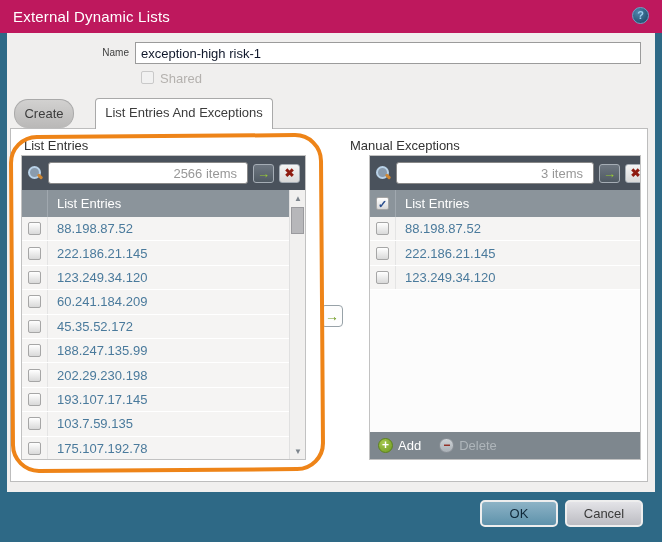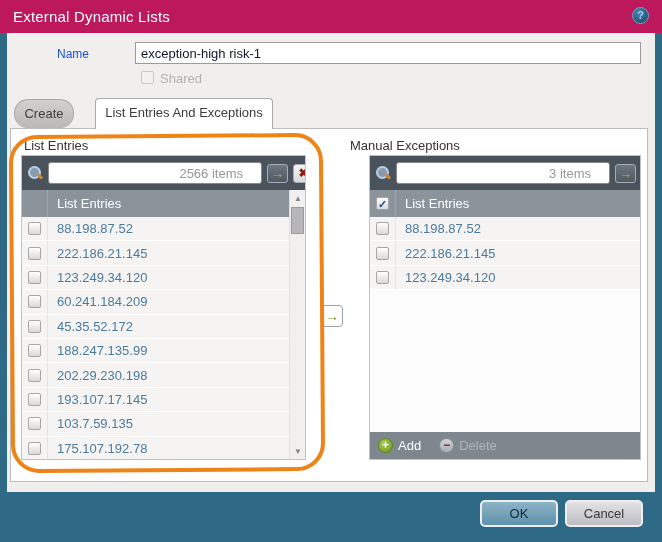--- a/index.html
+++ b/index.html
@@ -9,21 +9,21 @@
   
   .titlebar { position:absolute; left:0; top:0; width:662px; height:33px; background:#be185d; }
   .title { position:absolute; left:13px; top:8px; color:#ffffff; font-size:15px; letter-spacing:.2px; }
   .help-icon { position:absolute; right:13px; top:7px; width:17px; height:17px; border-radius:50%;
     background:radial-gradient(circle at 35% 30%, #4f86ad, #16405e); border:1px solid #6ea3c8;
     color:#9fd0f0; font-size:11px; font-weight:bold; text-align:center; line-height:15px; cursor:pointer; }
 
   
   .body { position:absolute; left:7px; top:33px; width:648px; height:459px; background:#f0efee; }
 
-  .name-label { position:absolute; left:10px; top:14px; width:112px; text-align:center; font-size:12px; color:#1d4ed8; }
+  .name-label { position:absolute; left:10px; top:14px; width:112px; text-align:right; font-size:10px; color:#404040; }
   .name-input { position:absolute; left:128px; top:9px; width:506px; height:22px; border:1px solid #9b9b9b;
     font-size:13px; color:#0f172a; padding:0 5px; font-family:"Liberation Sans",sans-serif; background:#fff; }
   .shared-row { position:absolute; left:134px; top:38px; display:flex; }
   .cb { width:13px; height:13px; border:1px solid #a6a6a6; border-radius:2px;
     background:linear-gradient(#ffffff,#d9d9d9); display:inline-block; position:relative; }
   .cb.disabled { border-color:#c9c9c9; background:#f1f1f1; }
   .cb.checked { color:#2c4f8e; font-size:11px; font-weight:bold; line-height:12px; text-align:center; }
   .shared-label { margin-left:6px; font-size:13px; color:#b4b1ae; }
 
   
@@ -44,21 +44,21 @@
   .lp-box { left:10px; top:26px; width:285px; height:305px; }
   .rp-box { left:358px; top:26px; width:272px; height:305px; }
 
   .search-row { height:34px; background:#4a525c; display:flex; align-items:center; padding:0 5px; }
   .mag { width:16px; height:16px; position:relative; flex:0 0 16px; }
   .mag::before { content:""; position:absolute; left:1px; top:1px; width:9px; height:9px; border-radius:50%;
     border:2px solid #b9d2e8; background:rgba(190,215,240,.55); }
   .mag::after { content:""; position:absolute; left:10px; top:10px; width:6px; height:3px; background:#cf8733;
     transform:rotate(45deg); border-radius:1px; }
   .search-input { flex:1; height:22px; margin:0 5px; border:1px solid #888; border-radius:3px; background:#fff;
-    font-size:13px; color:#979797; text-align:right; padding:0 18px; font-family:"Liberation Sans",sans-serif; }
+    font-size:13px; color:#979797; text-align:right; padding:0 10px; font-family:"Liberation Sans",sans-serif; }
   .sq-btn { width:21px; height:19px; border-radius:3px; border:1px solid #a5adb5; font-size:13px; font-weight:bold;
     text-align:center; line-height:17px; cursor:pointer; flex:0 0 21px; }
   .go-btn { background:linear-gradient(#6d7680,#505a63); color:#9acd32; margin-right:5px; }
   .clear-btn { background:linear-gradient(#f5f5f5,#d9d9d9); color:#8e1b10; font-size:12px; }
 
   .thead { height:27px; background:#8b949b; display:flex; align-items:center; color:#fff; font-size:13px; }
   .cb-col { width:26px; height:100%; display:flex; align-items:center; justify-content:center; flex:0 0 26px; }
   .thead .cb-col { border-right:1px solid #a0a8af; }
   .thead-label { padding-left:9px; }
 

